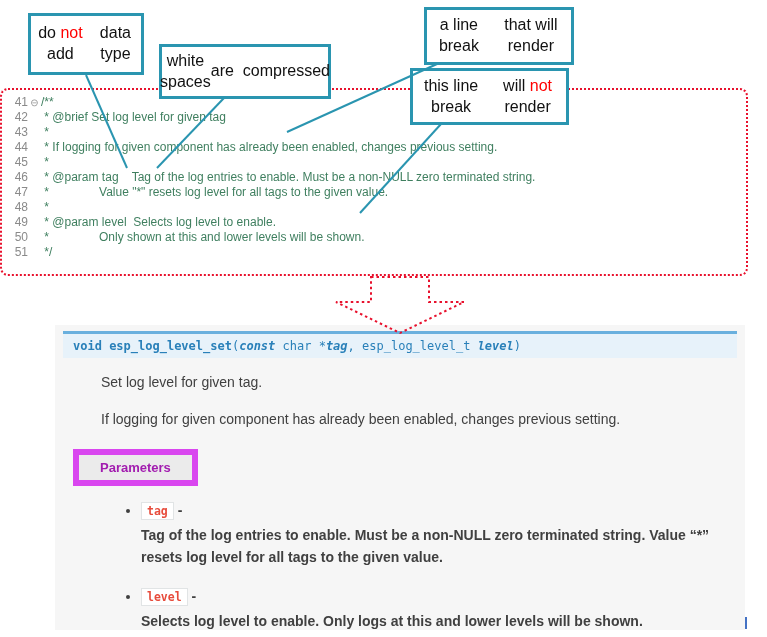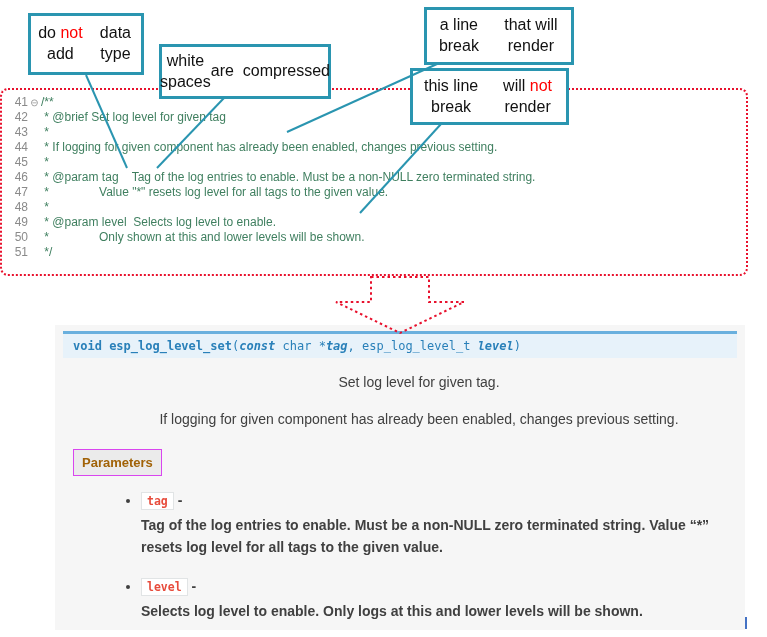--- a/index.html
+++ b/index.html
@@ -37,24 +37,24 @@
 
   
   .docs{position:absolute;left:55px;top:325px;width:690px;height:305px;box-sizing:border-box;
         background:#f6f6f6;z-index:5;padding:6px 8px 0 8px;color:#404040;}
   .sig{background:#e7f2fa;border-top:3px solid #6ab0de;padding:5px 10px;
        font-family:"DejaVu Sans Mono",monospace;font-size:12px;color:#2980b9;white-space:pre;}
   .s-kw{font-weight:bold;}
   .s-name{font-weight:bold;}
   .s-kwi{font-weight:bold;font-style:italic;}
   .s-em{font-style:italic;font-weight:bold;}
-  .para{font-size:14px;margin:16px 0 0 38px;text-align:center;}
+  .para{font-size:14px;margin:16px 0 0 38px;}
   .para + .para{margin-top:21px;}
   .params-label{display:inline-block;margin:22px 0 0 10px;background:#ebebeb;
-                border:1px solid #d946ef;padding:5px 8px;font-weight:bold;font-size:13px;color:#a16207;}
+                border:6px solid #d946ef;padding:5px 21px;font-weight:bold;font-size:13px;color:#a21caf;}
   .param-list{list-style:disc;margin:16px 0 0 0;padding-left:78px;}
   .param-list li{margin-bottom:20px;font-size:14px;color:#404040;font-weight:bold;}
   .lit{font-family:"DejaVu Sans Mono",monospace;font-size:11.5px;color:#e74c3c;
        background:#fff;border:1px solid #e1e4e5;padding:1px 5px;}
   .dash{color:#404040;}
   .param-desc{margin:7px 9px 0 0;max-width:600px;line-height:1.55;font-size:14px;}
 
   .blue-square{position:absolute;left:735px;top:617px;width:12px;height:12px;background:#4472c4;}
 </style>
 </head>

